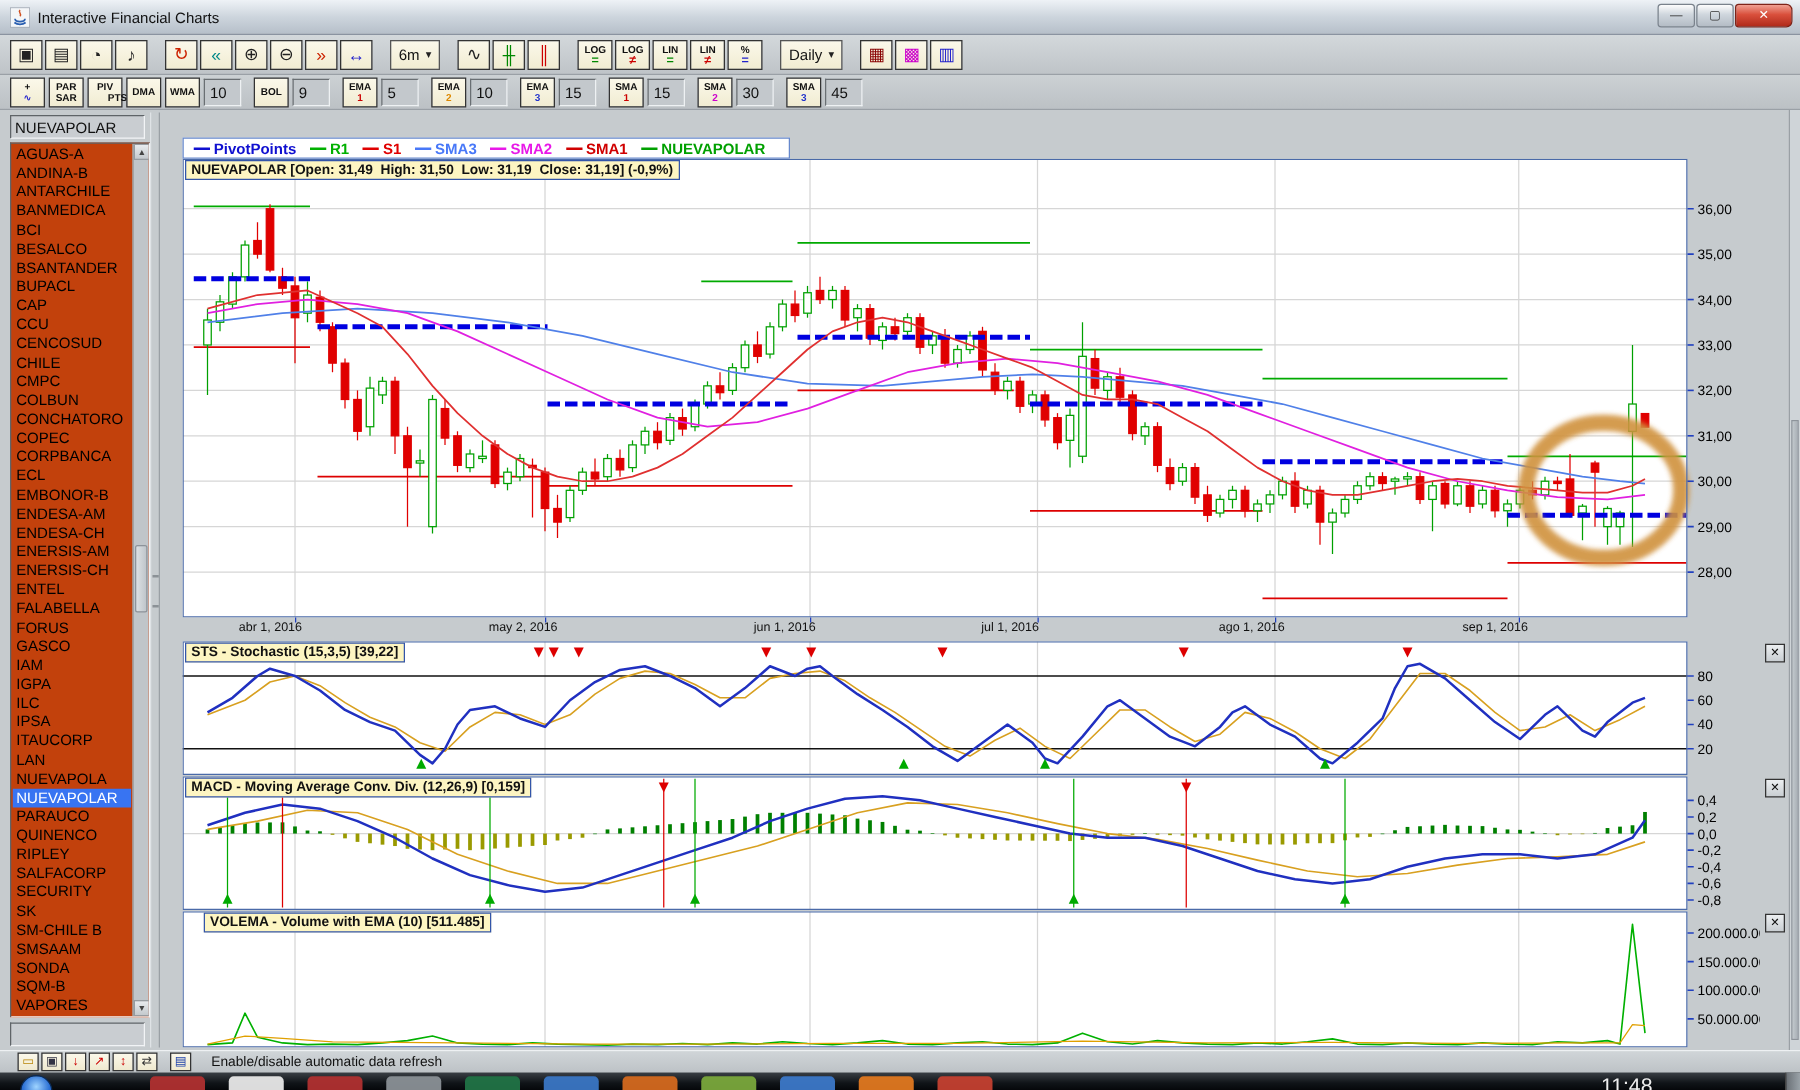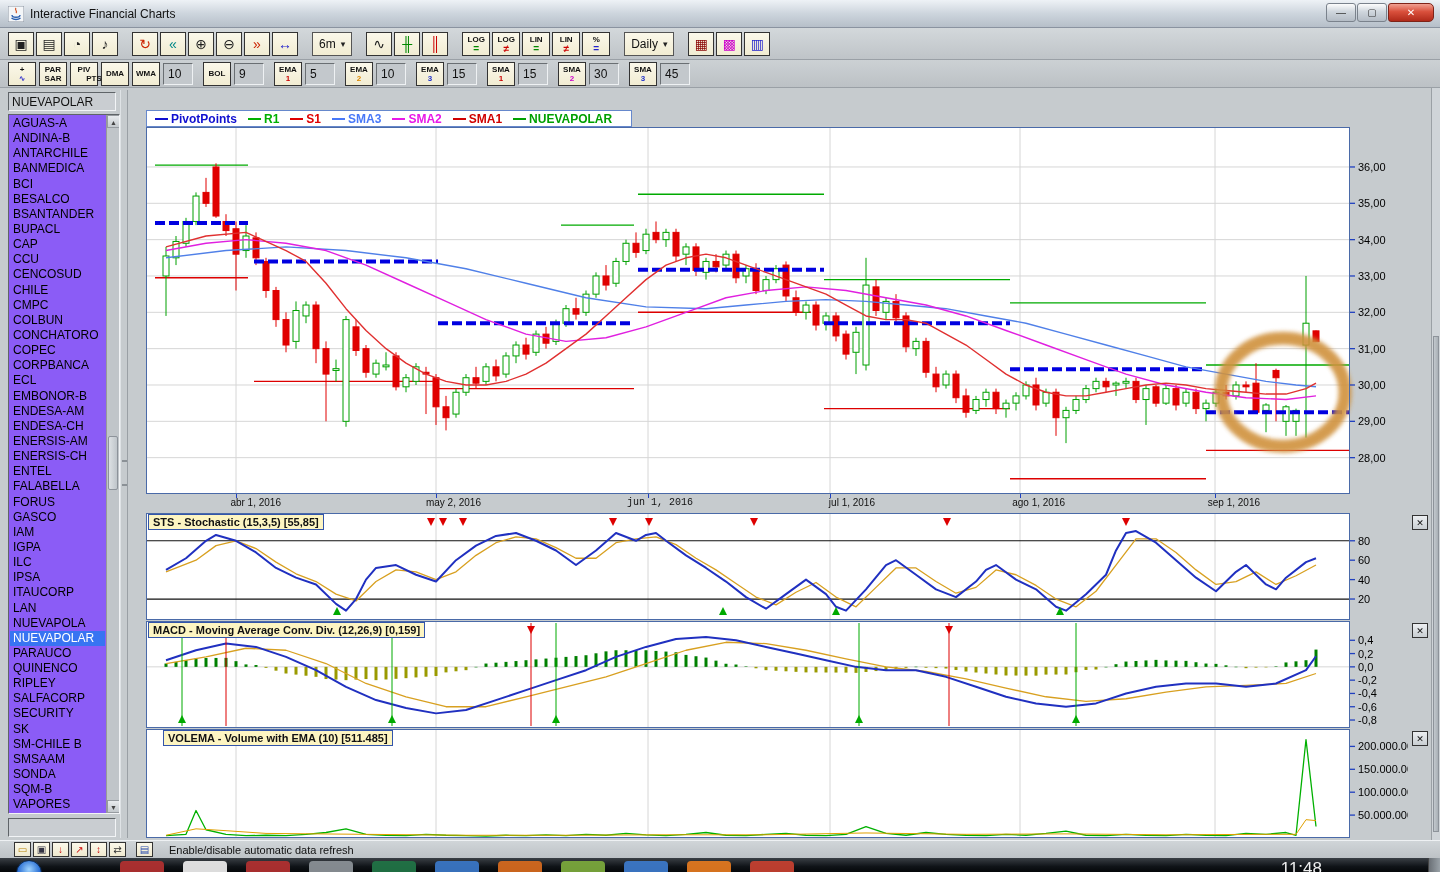--- a/index.html
+++ b/index.html
@@ -34,21 +34,21 @@
     display:flex;flex-direction:column;align-items:center;justify-content:center;line-height:9px;}
   .tbtn2 .l{font-size:8px;font-weight:bold;color:#111;}
   .tfield{width:30px;height:22px;background:#c3c8cc;border:1px solid #888;border-top-color:#6a6f73;border-left-color:#6a6f73;
     border-right-color:#eef1f3;border-bottom-color:#eef1f3;margin-right:10px;font-size:12px;color:#111;
     display:flex;align-items:center;padding-left:4px;}
   
   .content{position:absolute;left:0;top:88px;width:1440px;height:752px;background:#c6cbce;}
   .symbol-input{position:absolute;left:8px;top:4px;width:108px;height:19px;background:#c9cdd1;
     border:1px solid #777;border-top-color:#5f6468;border-left-color:#5f6468;border-right-color:#f2f4f6;border-bottom-color:#f2f4f6;
     font-size:12px;color:#111;padding:0 3px;}
-  .symbol-list{position:absolute;left:8px;top:26px;width:112px;height:700px;background:#8b5cf6;
+  .symbol-list{position:absolute;left:8px;top:26px;width:112px;height:700px;background:#c2410c;
     border:1px solid #777;border-top-color:#5f6468;border-left-color:#5f6468;border-right-color:#f2f4f6;border-bottom-color:#f2f4f6;
     overflow:hidden;}
   .list-inner{position:absolute;left:1px;top:1px;right:14px;bottom:1px;overflow:hidden;}
   .list-item{height:15.15px;font-size:12px;color:#000;padding-left:3px;white-space:nowrap;line-height:15px;}
   .list-item.selected{background:#3874f2;color:#fff;}
   .vscroll{position:absolute;right:0;top:0;width:13px;bottom:0;background:#c0c5c9;border-left:1px solid #999;}
   .vscroll .arr{position:absolute;left:0;width:13px;height:13px;font-size:7px;color:#444;text-align:center;line-height:13px;
     background:linear-gradient(#e8ebee,#c4c9cd);border:1px solid #969ba0;}
   .vscroll .thumb{position:absolute;left:1px;width:10px;height:54px;top:46%;background:linear-gradient(90deg,#dde1e4,#bfc5ca);border:1px solid #8d939a;border-radius:2px;}
   .bottom-input{position:absolute;left:8px;top:730px;width:108px;height:19px;background:#c9cdd1;
@@ -57,21 +57,21 @@
   .grip{position:absolute;left:1px;top:370px;width:5px;height:26px;border-top:2px solid #8b9196;border-bottom:2px solid #8b9196;}
   .chartarea{position:absolute;left:143px;top:0;width:1288px;height:752px;}
   .legend{position:absolute;left:3px;top:22px;height:17px;display:flex;align-items:center;background:#fff;
     border:1px solid #6688cc;padding:0 8px;}
   .legend .item{display:flex;align-items:center;margin-right:11px;font-size:12px;font-weight:bold;}
   .legend .dash{width:13px;height:2px;margin-right:3px;}
   .panel{position:absolute;left:3px;}
   .phead{position:absolute;z-index:5;background:#fdf5c2;border:1px solid #3355aa;font-size:11px;font-weight:bold;color:#111;
     padding:1px 4px;white-space:pre;}
   .xstrip{position:absolute;left:3px;top:406px;width:1210px;height:19px;}
-  .xlab{position:absolute;top:3px;width:90px;margin-left:-45px;text-align:right;font-size:10px;color:#111;}
+  .xlab{position:absolute;top:3px;width:90px;margin-left:-45px;text-align:left;font-size:10px;color:#111;}
   .xtick{position:absolute;top:0;width:1px;height:4px;background:#2040c0;}
   .closebtn{position:absolute;left:1269px;width:16px;height:15px;background:linear-gradient(#eceff1,#c9ced2);
     border:1px solid #333;display:flex;align-items:center;justify-content:center;font-size:9px;color:#111;}
   .scroll-right{position:absolute;left:1431px;top:0;width:9px;height:752px;background:#cfd4d8;border-left:1px solid #9aa0a5;}
   .scroll-right .thumb{position:absolute;left:1px;top:33%;width:6px;height:66%;background:linear-gradient(90deg,#c2c8cd,#a9b0b6);border:1px solid #8d939a;}
   
   .statusbar{position:absolute;left:0;top:840px;width:1440px;height:18px;background:linear-gradient(#d0d5d8,#bdc2c6);
     border-top:1px solid #eef1f3;display:flex;align-items:center;padding-left:14px;}
   .sbtn{width:17px;height:15px;background:linear-gradient(#fbf8ea,#efe9cf);border:1px solid #333;margin-right:2px;
     display:flex;align-items:center;justify-content:center;font-size:10px;}
@@ -295,20 +295,21 @@
           </span>
           <span class="item">
             <span class="dash" style="background: rgb(208, 0, 0);"></span>
             <span style="color: rgb(208, 0, 0);">SMA1</span>
           </span>
           <span class="item">
             <span class="dash" style="background: rgb(0, 160, 0);"></span>
             <span style="color: rgb(0, 160, 0);">NUEVAPOLAR</span>
           </span>
         </div>
+      <div class="phead" style="left:5px;top:40px;">NUEVAPOLAR [Open: 31,49  High: 31,50  Low: 31,19  Close: 31,19] (-0,9%)</div>
       <div class="panel" id="p-price" style="top:39px;"><svg width="1262" height="367" viewBox="0 0 1262 367">
             <rect x="0" y="0" width="1204" height="367" fill="#ffffff"></rect>
             <line x1="0" y1="39.97029702970302" x2="1204" y2="39.97029702970302" stroke="#d6d6d6" stroke-width="1"></line>
             <line x1="0" y1="76.30693069306935" x2="1204" y2="76.30693069306935" stroke="#d6d6d6" stroke-width="1"></line>
             <line x1="0" y1="112.64356435643569" x2="1204" y2="112.64356435643569" stroke="#d6d6d6" stroke-width="1"></line>
             <line x1="0" y1="148.980198019802" x2="1204" y2="148.980198019802" stroke="#d6d6d6" stroke-width="1"></line>
             <line x1="0" y1="185.31683168316835" x2="1204" y2="185.31683168316835" stroke="#d6d6d6" stroke-width="1"></line>
             <line x1="0" y1="221.6534653465347" x2="1204" y2="221.6534653465347" stroke="#d6d6d6" stroke-width="1"></line>
             <line x1="0" y1="257.99009900990103" x2="1204" y2="257.99009900990103" stroke="#d6d6d6" stroke-width="1"></line>
             <line x1="0" y1="294.3267326732673" x2="1204" y2="294.3267326732673" stroke="#d6d6d6" stroke-width="1"></line>
@@ -599,29 +600,29 @@
             <text x="1212" y="298.3267326732673" font-size="11" fill="#000" font-family="&quot;Liberation Sans&quot;,&quot;DejaVu Sans&quot;,sans-serif">29,00</text>
             <line x1="1204" y1="330.66336633663366" x2="1209" y2="330.66336633663366" stroke="#2040c0" stroke-width="1.3"></line>
             <text x="1212" y="334.66336633663366" font-size="11" fill="#000" font-family="&quot;Liberation Sans&quot;,&quot;DejaVu Sans&quot;,sans-serif">28,00</text>
           </svg></div>
       <div class="xstrip" id="xstrip">
           <div class="xtick" style="left: 90px;"></div>
           <div class="xlab" style="left: 90px;">abr 1, 2016</div>
           <div class="xtick" style="left: 290px;"></div>
           <div class="xlab" style="left: 290px;">may 2, 2016</div>
           <div class="xtick" style="left: 502px;"></div>
-          <div class="xlab" style="left: 502px; font-family: Liberation Mono, monospace;">jun 1, 2016</div>
+          <div class="xlab" style="left: 502px;">jun 1, 2016</div>
           <div class="xtick" style="left: 684px;"></div>
           <div class="xlab" style="left: 684px;">jul 1, 2016</div>
           <div class="xtick" style="left: 874px;"></div>
           <div class="xlab" style="left: 874px;">ago 1, 2016</div>
           <div class="xtick" style="left: 1069px;"></div>
           <div class="xlab" style="left: 1069px;">sep 1, 2016</div>
         </div>
-      <div class="phead" style="left:5px;top:426px;">STS - Stochastic (15,3,5) [55,85]</div>
+      <div class="phead" style="left:5px;top:426px;">STS - Stochastic (15,3,5) [39,22]</div>
       <div class="panel" id="p-stoch" style="top:425px;"><svg width="1262" height="107" viewBox="0 0 1262 107">
             <rect x="0" y="0" width="1204" height="107" fill="#ffffff"></rect>
             <line x1="90" y1="0" x2="90" y2="107" stroke="#d6d6d6" stroke-width="1"></line>
             <line x1="290" y1="0" x2="290" y2="107" stroke="#d6d6d6" stroke-width="1"></line>
             <line x1="502" y1="0" x2="502" y2="107" stroke="#d6d6d6" stroke-width="1"></line>
             <line x1="684" y1="0" x2="684" y2="107" stroke="#d6d6d6" stroke-width="1"></line>
             <line x1="874" y1="0" x2="874" y2="107" stroke="#d6d6d6" stroke-width="1"></line>
             <line x1="1069" y1="0" x2="1069" y2="107" stroke="#d6d6d6" stroke-width="1"></line>
             <line x1="0" y1="27.769509981851176" x2="1204" y2="27.769509981851176" stroke="#111111" stroke-width="1.2"></line>
             <line x1="0" y1="86.02722323049001" x2="1204" y2="86.02722323049001" stroke="#111111" stroke-width="1.2"></line>

